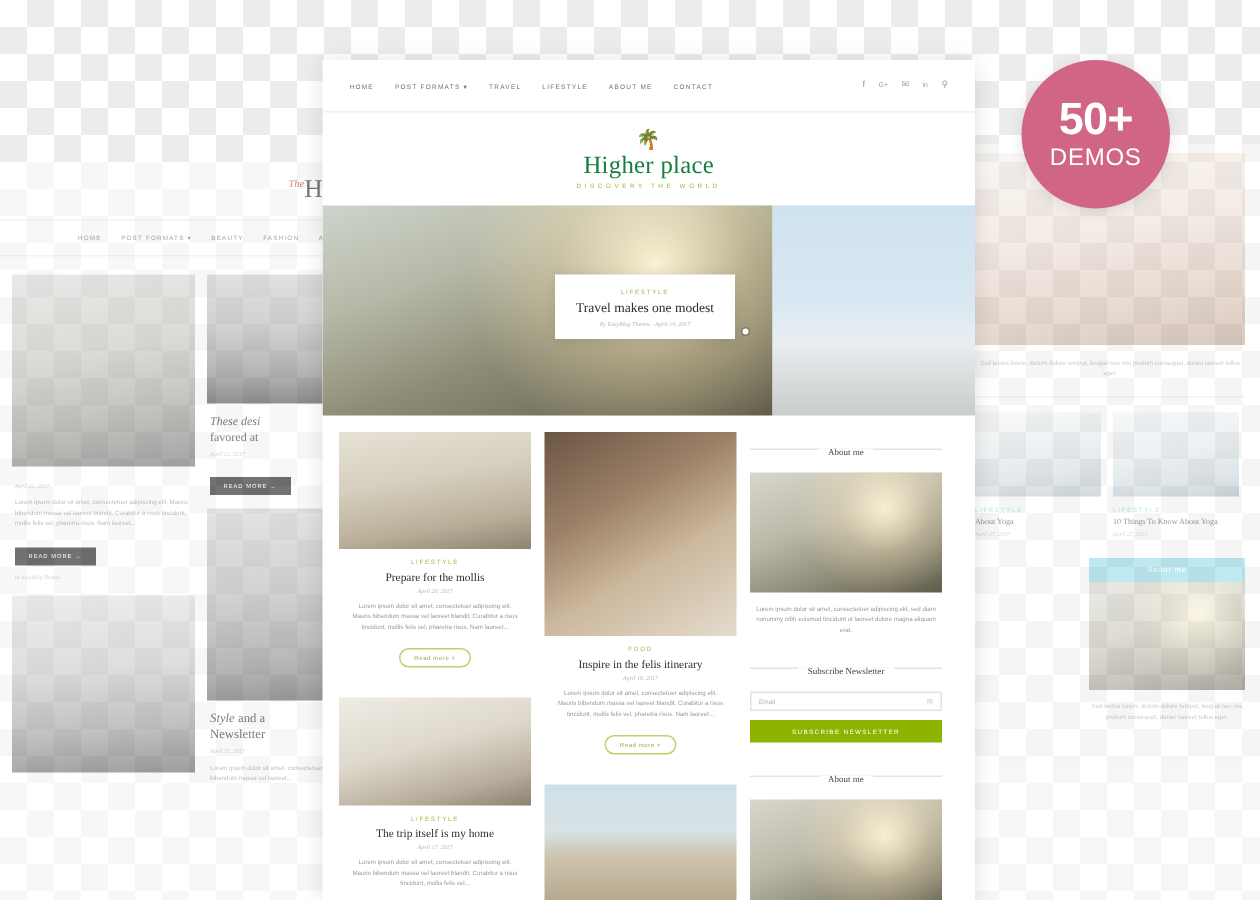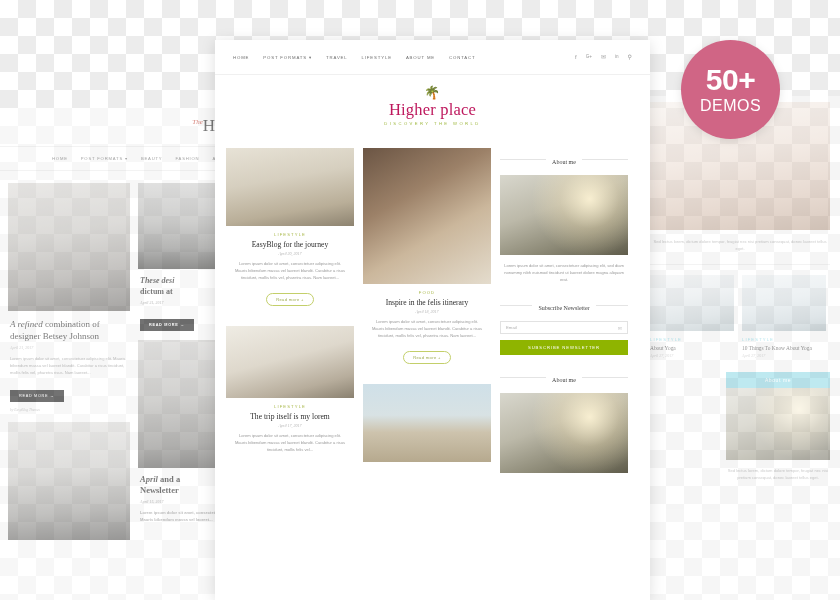--- a/index.html
+++ b/index.html
@@ -64,21 +64,21 @@
   
   #main-page{left:215px;top:40px;width:435px;height:560px;}
   #main-topbar{height:35px;display:flex;align-items:center;padding:0 18px;box-sizing:border-box;
     border-bottom:1px solid #f0f0f0;}
   .mnav{display:flex;gap:14px;}
   .mnav a{font-size:4.3px;letter-spacing:.85px;color:#6e6e6e;text-decoration:none;white-space:nowrap;}
   .msoc{margin-left:auto;display:flex;gap:9px;align-items:center;color:#9a9a9a;}
   .msoc span{font-size:6px;line-height:1;}
   #brand{height:62px;display:flex;flex-direction:column;align-items:center;justify-content:center;gap:1px;}
   #palm{font-size:13px;line-height:12px;color:#8fb63a;}
-  #brand-name{font-family:"Liberation Serif",serif;font-size:16.5px;color:#be185d;letter-spacing:.2px;}
+  #brand-name{font-family:"Liberation Serif",serif;font-size:16.5px;color:#15803d;letter-spacing:.2px;}
   #brand-tag{font-size:4.2px;letter-spacing:2.4px;color:#9fb83f;}
   #hero{position:relative;height:140px;margin:0 0 0 0;display:flex;}
   #hero-main{flex:0 0 300px;}
   #hero-next{flex:1;}
   #hero-card{
     position:absolute;left:155px;top:46px;width:120px;background:#fff;padding:9px 6px 8px;
     box-sizing:border-box;box-shadow:0 1px 8px rgba(0,0,0,.1);
   }
   #hero-card .ttl{font-size:9px;margin:3px 0 3px;}
   #hero-dot{position:absolute;right:-9px;top:36px;width:4px;height:4px;border-radius:50%;
@@ -145,43 +145,40 @@
     <a>BEAUTY</a>
     <a>FASHION</a>
     <a>ABOUT</a>
     <a>CONTACT</a>
   </div>
 
   <div style="display:flex;gap:8px;padding:12px 8px 0;">
     <div style="width:122px;">
       <div class="ph ph-fashion1" style="height:128px;"></div>
       <div style="padding:7px 2px 0;">
-        <div class="ttl" style="font-size:9px;text-align:left;line-height:12px;">
-          <em>A refined</em><span> combination of designer Betsey Johnson</span>
-        </div>
         <div class="dt" style="text-align:left;margin-top:3px;">April 21, 2017</div>
         <div class="ex l" style="margin-top:5px;">Lorem ipsum dolor sit amet, consectetuer adipiscing elit. Mauris bibendum massa vel laoreet blandit. Curabitur a risus tincidunt, mollis felis vel, pharetra risus. Nam laoreet...</div>
         <div style="margin-top:7px;"><span class="btn-dark">READ MORE →</span></div>
         <div class="dt" style="text-align:left;margin-top:6px;font-size:3.6px;">by EasyBlog Themes</div>
       </div>
       <div class="ph ph-fashion3" style="height:118px;margin-top:10px;"></div>
     </div>
-    <div style="width:126px;font-weight:bold;">
+    <div style="width:126px;">
       <div class="ph ph-fashion2" style="height:86px;"></div>
       <div style="padding:6px 2px 0;">
         <div class="ttl" style="font-size:8px;text-align:left;line-height:11px;">
-          <em>These desi</em><br><span>dictum at</span>
+          <em>These desi</em><br><span>favored at</span>
         </div>
         <div class="dt" style="text-align:left;margin-top:3px;">April 21, 2017</div>
         <div style="margin-top:7px;"><span class="btn-dark">READ MORE →</span></div>
       </div>
       <div class="ph ph-fashion4" style="height:128px;margin-top:9px;"></div>
       <div style="padding:6px 2px 0;">
         <div class="ttl" style="font-size:8.5px;text-align:left;line-height:11px;">
-          <em>April</em><span> and a</span><br><span>Newsletter</span>
+          <em>Style</em><span> and a</span><br><span>Newsletter</span>
         </div>
         <div class="dt" style="text-align:left;margin-top:3px;">April 15, 2017</div>
         <div class="ex l" style="margin-top:5px;">Lorem ipsum dolor sit amet, consectetuer adipiscing elit. Mauris bibendum massa vel laoreet...</div>
       </div>
     </div>
   </div>
 </div>
 
 <div class="layer faded2" id="right-page">
   <div style="padding:6px 10px 0;">
@@ -231,39 +228,49 @@
       <span>⚲</span>
     </div>
   </div>
 
   <div id="brand">
     <div id="palm">🌴</div>
     <div id="brand-name">Higher place</div>
     <div id="brand-tag">DISCOVERY THE WORLD</div>
   </div>
 
+  <div id="hero">
+    <div id="hero-main" class="ph ph-hero"></div>
+    <div id="hero-next" class="ph ph-slide2"></div>
+    <div id="hero-card">
+      <div class="cat">LIFESTYLE</div>
+      <div class="ttl">Travel makes one modest</div>
+      <div class="dt">By EasyBlog Themes  -  April 14, 2017</div>
+      <div id="hero-dot"></div>
+    </div>
+  </div>
 
   <div id="main-body">
 
     <div class="col" id="col-a">
       <div class="card">
         <div class="ph ph-window" style="height:78px;"></div>
         <div class="pad">
           <div class="cat">LIFESTYLE</div>
-          <div class="ttl">EasyBlog for the journey</div>
+          <div class="ttl">Prepare for the mollis</div>
           <div class="dt">April 20, 2017</div>
           <div class="ex">Lorem ipsum dolor sit amet, consectetuer adipiscing elit. Mauris bibendum massa vel laoreet blandit. Curabitur a risus tincidunt, mollis felis vel, pharetra risus. Nam laoreet...</div>
           <div class="more"><span class="btn-ghost">Read more +</span></div>
         </div>
       </div>
       <div class="card">
         <div class="ph ph-kitchen" style="height:72px;"></div>
         <div class="pad">
           <div class="cat">LIFESTYLE</div>
-          <div class="ttl">The trip itself is my lorem</div>
+          <div class="ttl">The trip itself is my home</div>
           <div class="dt">April 17, 2017</div>
           <div class="ex">Lorem ipsum dolor sit amet, consectetuer adipiscing elit. Mauris bibendum massa vel laoreet blandit. Curabitur a risus tincidunt, mollis felis vel...</div>
         </div>
       </div>
     </div>
 
     <div class="col" id="col-b">
       <div class="card">
         <div class="ph ph-table" style="height:136px;"></div>
         <div class="pad">

